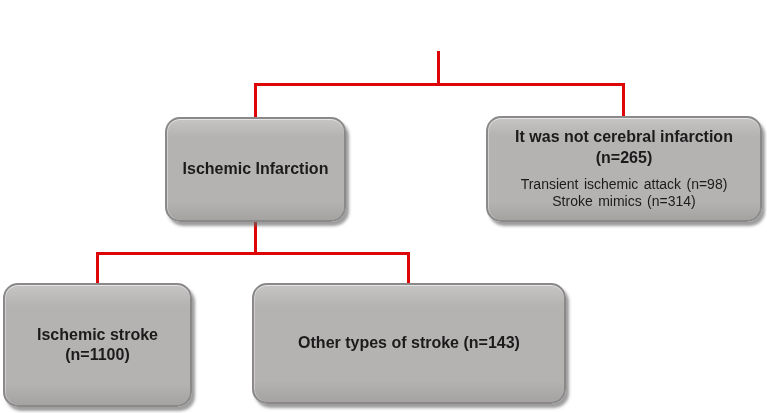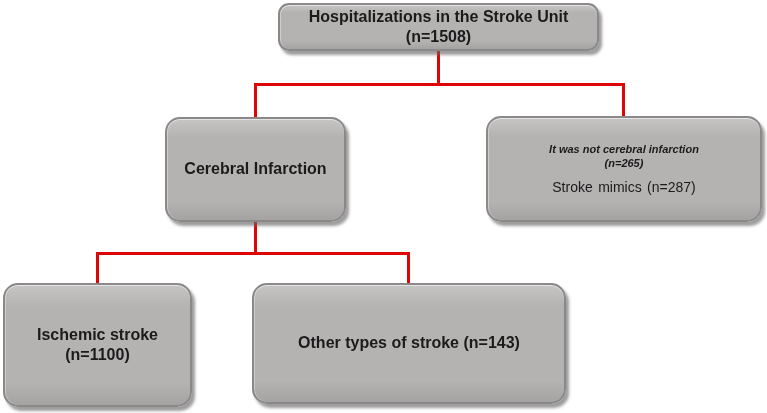--- a/index.html
+++ b/index.html
@@ -29,21 +29,21 @@
                 inset 0 1px 0 rgba(255,255,255,0.55),
                 inset 1px 0 0 rgba(255,255,255,0.35);
     color: var(--text);
     display: flex;
     flex-direction: column;
     align-items: center;
     justify-content: center;
     text-align: center;
   }
   .node .title { font-weight: bold; font-size: 16px; line-height: 1.28; }
-  .node .title.small { font-size: 11px; font-style: italic; }
+  .node .title.small { font-size: 16px; }
   .node .details { margin-top: 8px; font-size: 14px; line-height: 1.22; word-spacing: 1.5px; }
   .line {
     position: absolute;
     background: var(--connector);
   }
 </style>
 </head>
 <body>
 
 <div class="canvas">
@@ -51,40 +51,35 @@
   <div class="line" style="left:437px; top:51px; width:3px; height:34px;"></div>
   <div class="line" style="left:254px; top:83px; width:371px; height:3px;"></div>
   <div class="line" style="left:254px; top:83px; width:3px; height:36px;"></div>
   <div class="line" style="left:622px; top:83px; width:3px; height:35px;"></div>
 
   <div class="line" style="left:254px; top:221px; width:3px; height:34px;"></div>
   <div class="line" style="left:96px; top:252px; width:314px; height:3px;"></div>
   <div class="line" style="left:96px; top:252px; width:3px; height:33px;"></div>
   <div class="line" style="left:407px; top:252px; width:3px; height:33px;"></div>
 
-  <div class="node" style="left:278px; top:3px; width:321px; height:48px; border-radius:11px;">
-    <div class="title">
-      <div>Hospitalizations in the Stroke Unit</div>
-      <div>(n=1508)</div>
-    </div>
-  </div>
 
   <div class="node" style="left:165px; top:117px; width:181px; height:105px;">
     <div class="title">
-      <div>Cerebral Infarction</div>
+      <div>Ischemic Infarction</div>
     </div>
   </div>
 
   <div class="node" style="left:486px; top:116px; width:276px; height:106px;">
     <div class="title small">
       <div>It was not cerebral infarction</div>
       <div>(n=265)</div>
     </div>
     <div class="details">
-      <div>Stroke mimics (n=287)</div>
+      <div>Transient ischemic attack (n=98)</div>
+      <div>Stroke mimics (n=314)</div>
     </div>
   </div>
 
   <div class="node" style="left:3px; top:283px; width:189px; height:124px;">
     <div class="title">
       <div>Ischemic stroke</div>
       <div>(n=1100)</div>
     </div>
   </div>
 

